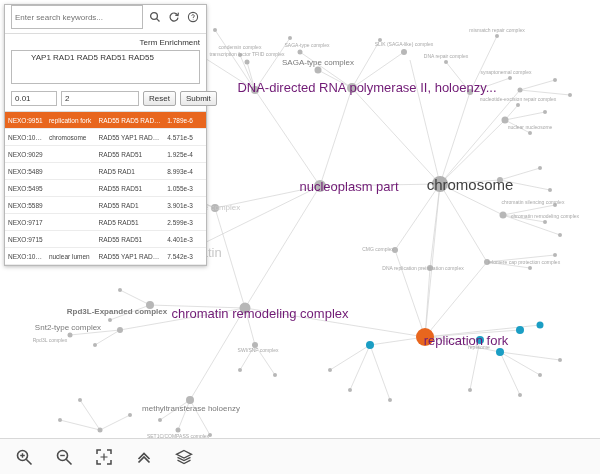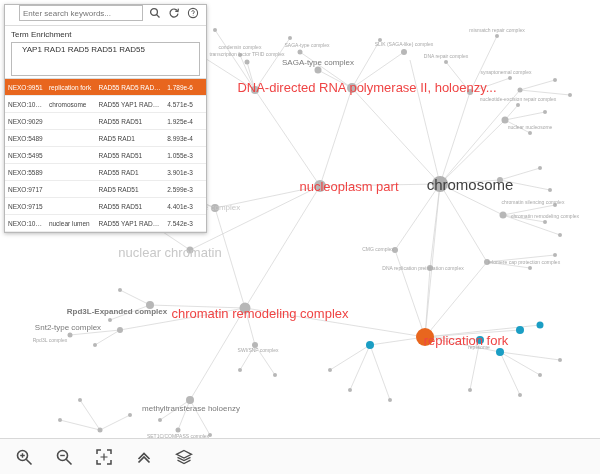--- a/index.html
+++ b/index.html
@@ -27,21 +27,21 @@
     width: 600px; height: 474px;
   }
   .node-label {
     position: absolute;
     color: #4d4d4d;
     white-space: nowrap;
     transform: translate(-50%, -50%);
     pointer-events: none;
   }
   .lbl-xl { font-size: 15px; color: #3f3f3f; }
-  .lbl-lg { font-size: 13px; color: #ef4444; }
+  .lbl-lg { font-size: 13px; color: #701a75; }
   .lbl-md { font-size: 8px; color: #7a7a7a; }
   .lbl-xs { font-size: 5px; color: #a8a8a8; }
   .lbl-ghost { color: #c8c8c8; }
 
   
   #bottom-bar {
     position: absolute;
     left: 0;
     bottom: 0;
     width: 600px;
@@ -82,28 +82,27 @@
     color: #222;
   }
   #search-row {
     display: flex;
     align-items: center;
     padding: 0 6px 4px 6px;
     gap: 4px;
   }
   #search-input {
     flex: 1;
-    height: 16px;
+    height: 24px;
     border: 1px solid #bbb;
     font-size: 8px;
     padding: 0 3px;
     color: #777;
     box-sizing: border-box;
     font-family: "Liberation Sans", sans-serif;
-    margin-left: 8px;
   }
   .mini-icon {
     width: 15px; height: 15px;
     display: flex; align-items: center; justify-content: center;
     cursor: pointer;
     color: #555;
   }
   #by-row {
     display: flex;
     align-items: center;
@@ -125,28 +124,28 @@
     position: absolute;
     left: 1.5px; top: 1.5px;
     width: 3px; height: 3px;
     border-radius: 50%;
     background: #4a4a4a;
   }
   #term-sec {
     border-top: 1px solid #dcdcdc;
     padding: 4px 6px 0 6px;
   }
-  #term-title { font-size: 8px; color: #333; margin-bottom: 3px; }
+  #term-title { font-size: 8px; color: #333; margin-bottom: 3px; text-align: right; }
   #term-textarea {
     width: 100%;
     height: 34px;
     border: 1px solid #bbb;
     font-size: 8px;
     color: #333;
-    padding: 2px 10px;
+    padding: 2px 19px;
     box-sizing: border-box;
     resize: none;
     font-family: "Liberation Sans", sans-serif;
   }
   #param-row {
     display: flex;
     align-items: center;
     gap: 4px;
     padding: 5px 6px 5px 6px;
   }
@@ -427,20 +426,26 @@
         </svg>
       </span>
     </div>
 
 
     <div id="term-sec">
       <div id="term-title">Term Enrichment</div>
       <textarea id="term-textarea" style="">YAP1 RAD1 RAD5 RAD51 RAD55</textarea>
     </div>
 
+    <div id="param-row">
+      <input id="pval-input" class="param-input" type="text" value="0.01" style="">
+      <input id="count-input" class="param-input" type="text" value="2" style="">
+      <button class="sm-btn">Reset</button>
+      <button class="sm-btn">Submit</button>
+    </div>
 
     <div id="results">
         <div class="res-row sel">
           <div class="c c0">NEXO:9951</div>
           <div class="c c1">replication fork</div>
           <div class="c c2">RAD55 RAD5 RAD51 RAD1</div>
           <div class="c c3">1.789e-6</div>
         </div>
         <div class="res-row">
           <div class="c c0">NEXO:10013</div>

